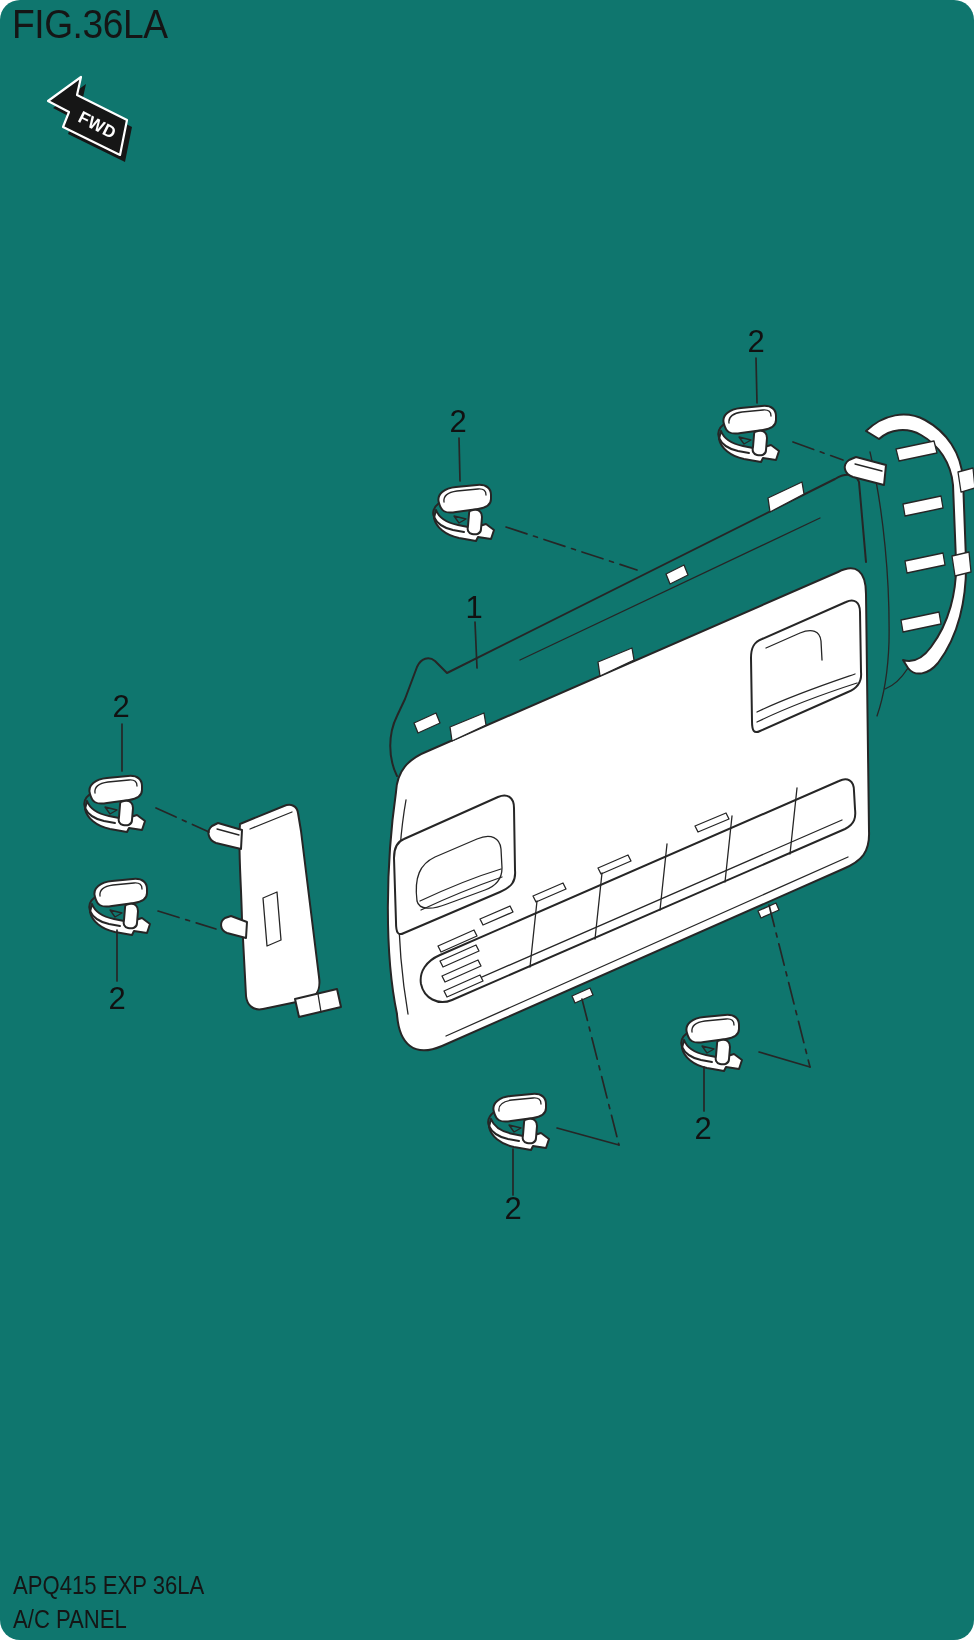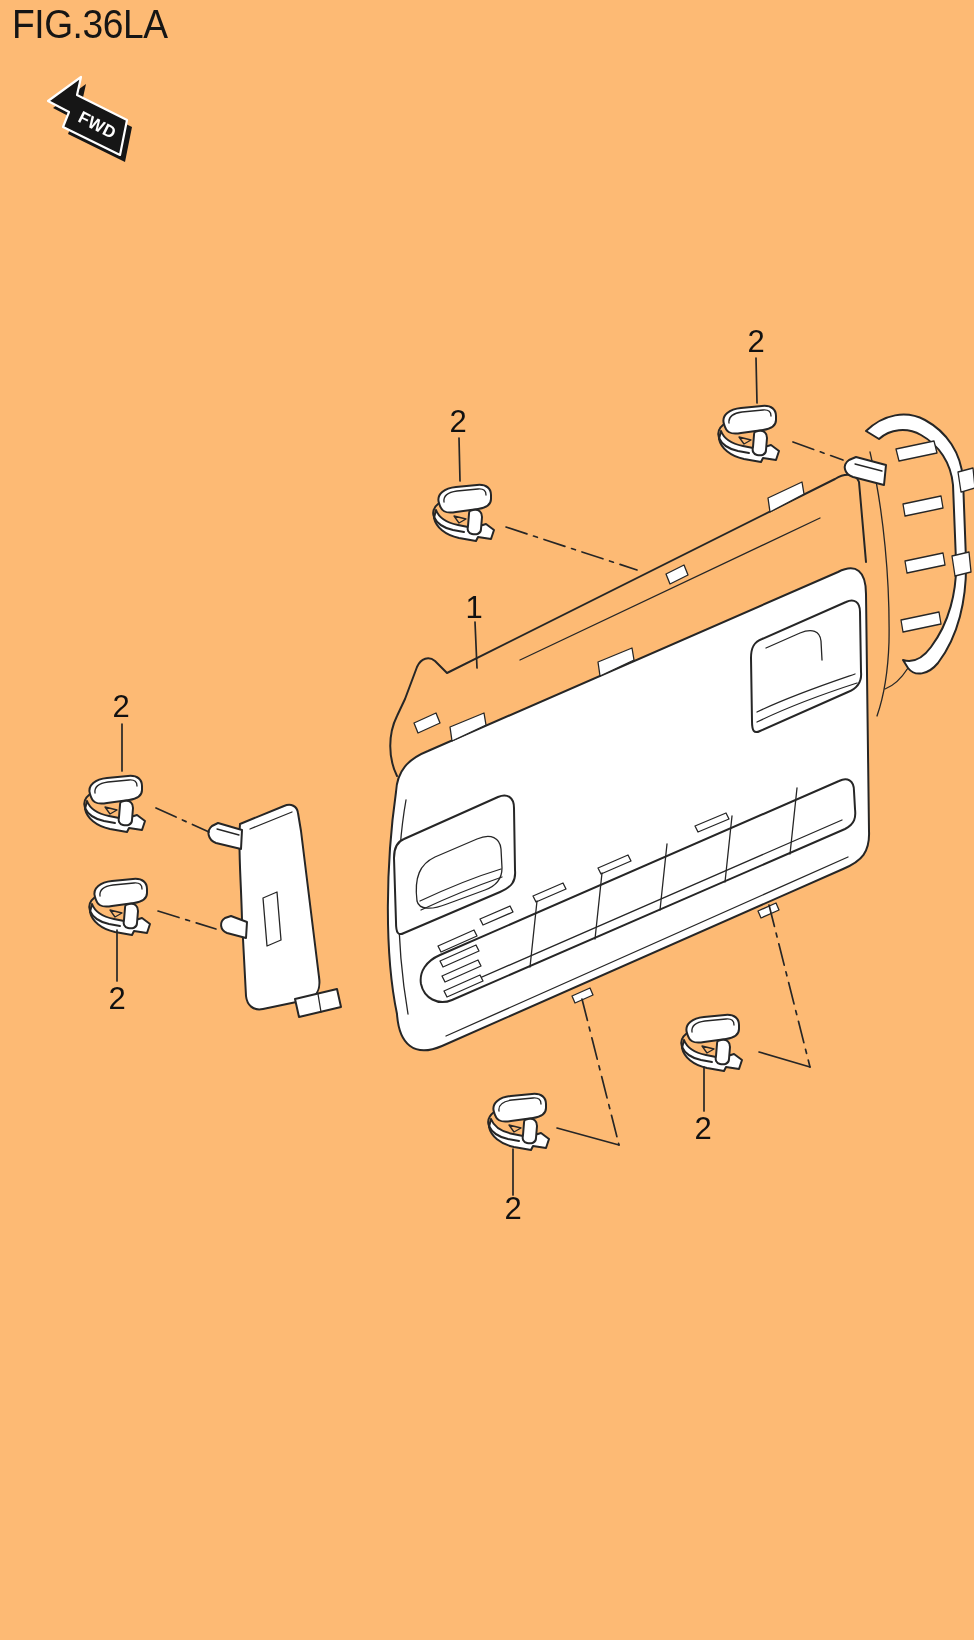--- a/index.html
+++ b/index.html
@@ -1,18 +1,18 @@
 <!DOCTYPE html>
 <html><head>
 <meta charset="utf-8">
 <style>
   html,body{margin:0;padding:0;background:#fff;}
   .page{
-    position:relative;width:974px;height:1640px;background:#fdba74;overflow:hidden;
-    font-family:"Liberation Sans",sans-serif;color:#111;
+    position:relative;width:974px;height:1640px;background:#0f766e;overflow:hidden;
+    font-family:"Liberation Sans",sans-serif;color:#111;border-radius:20px;
   }
   .fig-title{
     position:absolute;left:12px;top:2px;font-size:40px;font-weight:400;
     letter-spacing:-0.5px;transform:scaleX(.93);transform-origin:left top;color:#151515;
   }
   .diagram-svg{position:absolute;left:0;top:0;}
   .footer{position:absolute;left:13px;top:1568px;}
   .footer-line{
     font-size:26px;font-weight:400;color:#151515;line-height:34px;
     transform:scaleX(.85);transform-origin:left top;white-space:pre;
@@ -193,14 +193,18 @@
       <text class="callout" x="474" y="618">1</text>
       <text class="callout" x="756" y="352">2</text>
       <text class="callout" x="458" y="432">2</text>
       <text class="callout" x="121" y="717">2</text>
       <text class="callout" x="117" y="1009">2</text>
       <text class="callout" x="513" y="1219">2</text>
       <text class="callout" x="703" y="1139">2</text>
     </g>
   </svg>
 
+  <div class="footer">
+    <div class="footer-line">APQ415 EXP 36LA</div>
+    <div class="footer-line">A/C PANEL</div>
+  </div>
 
 </div>
 
 </body></html>

